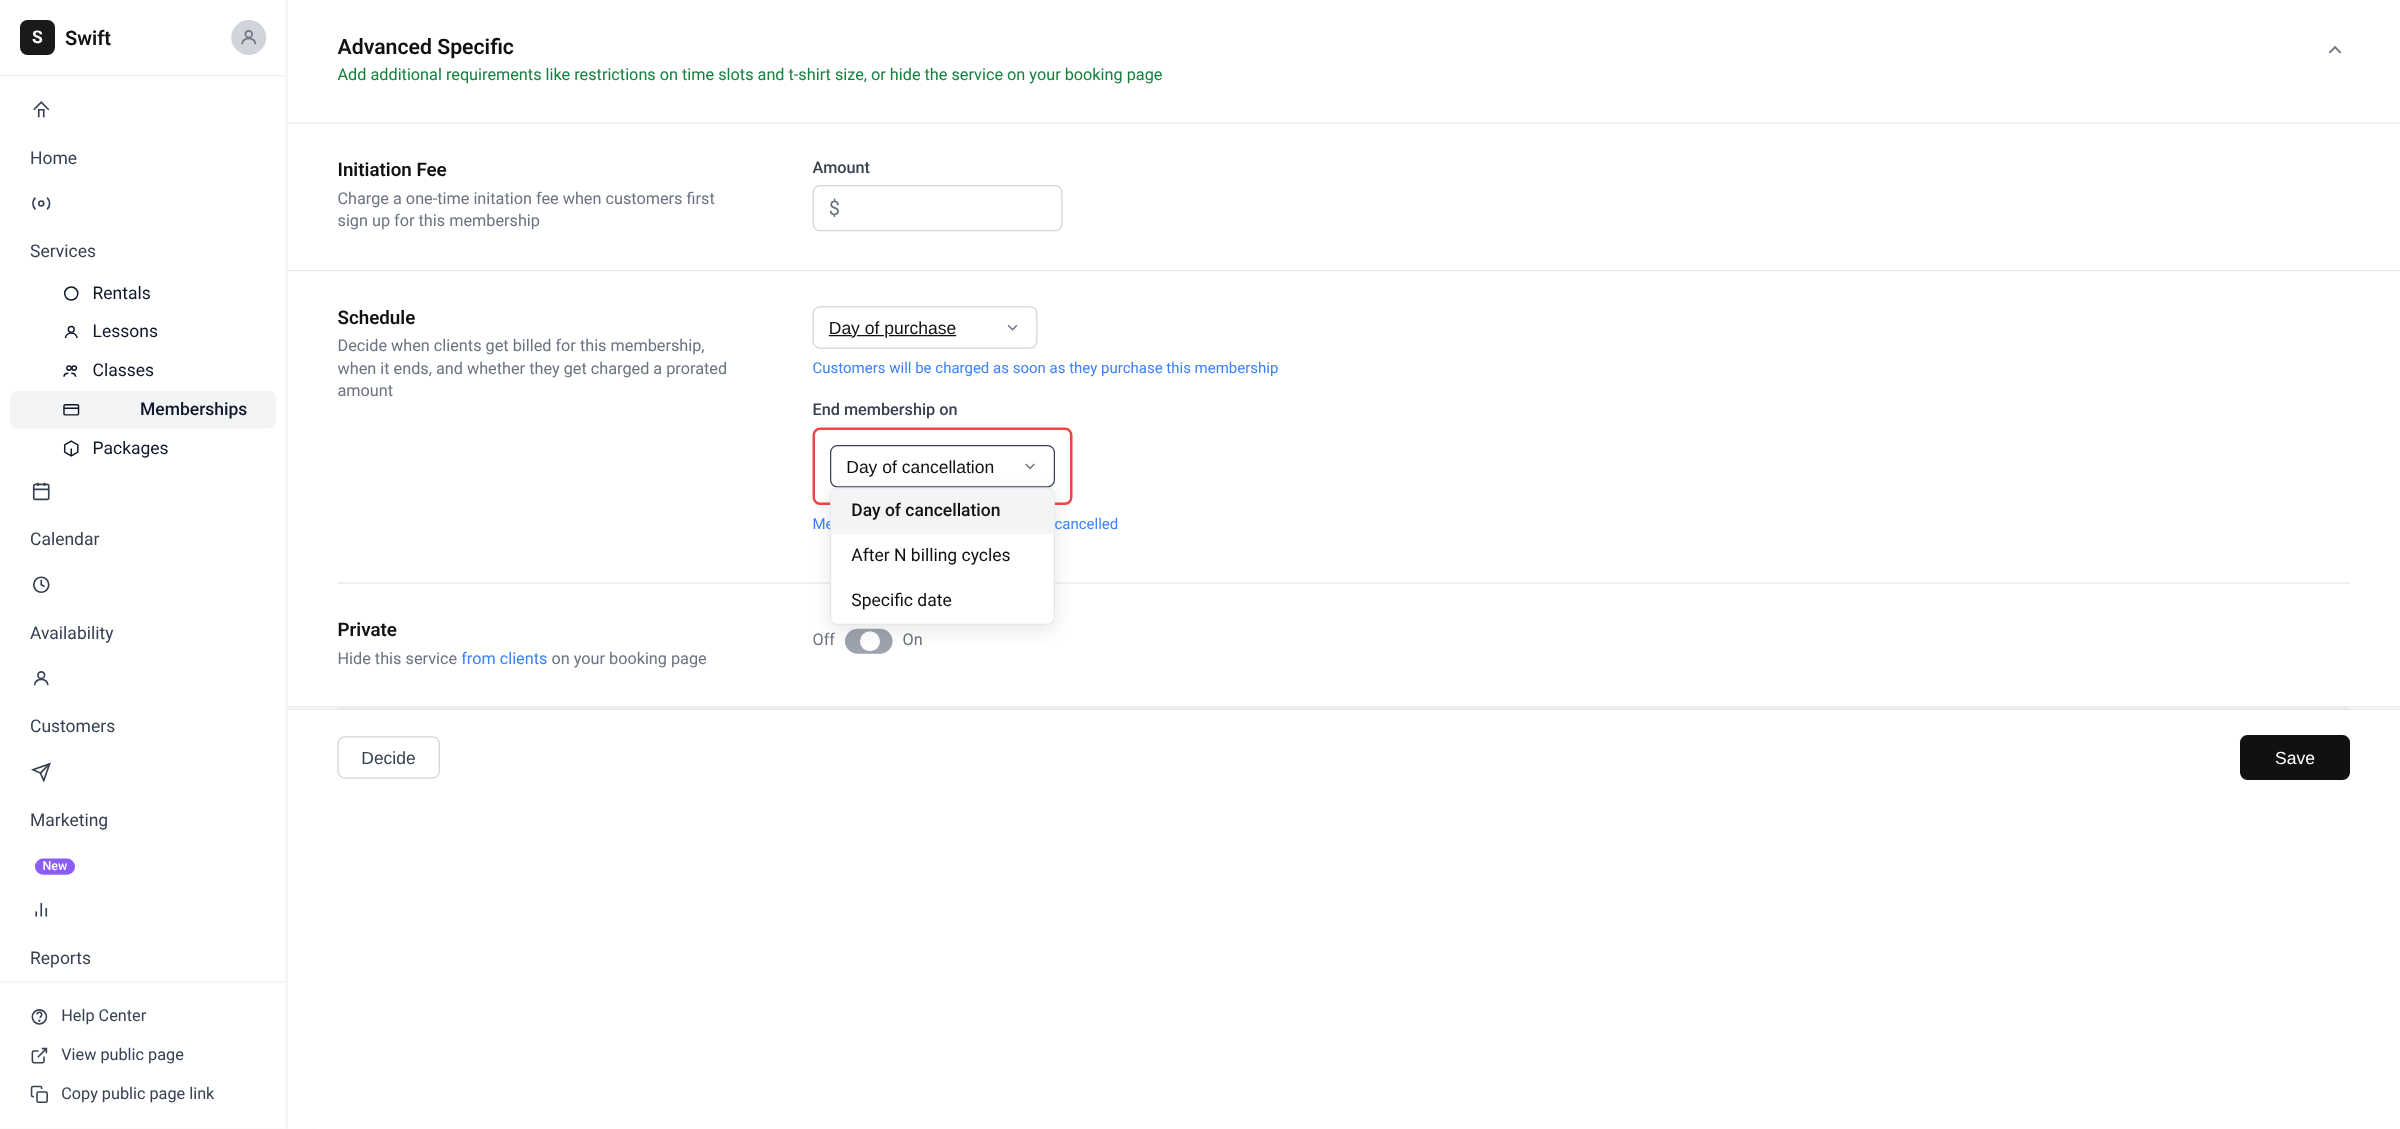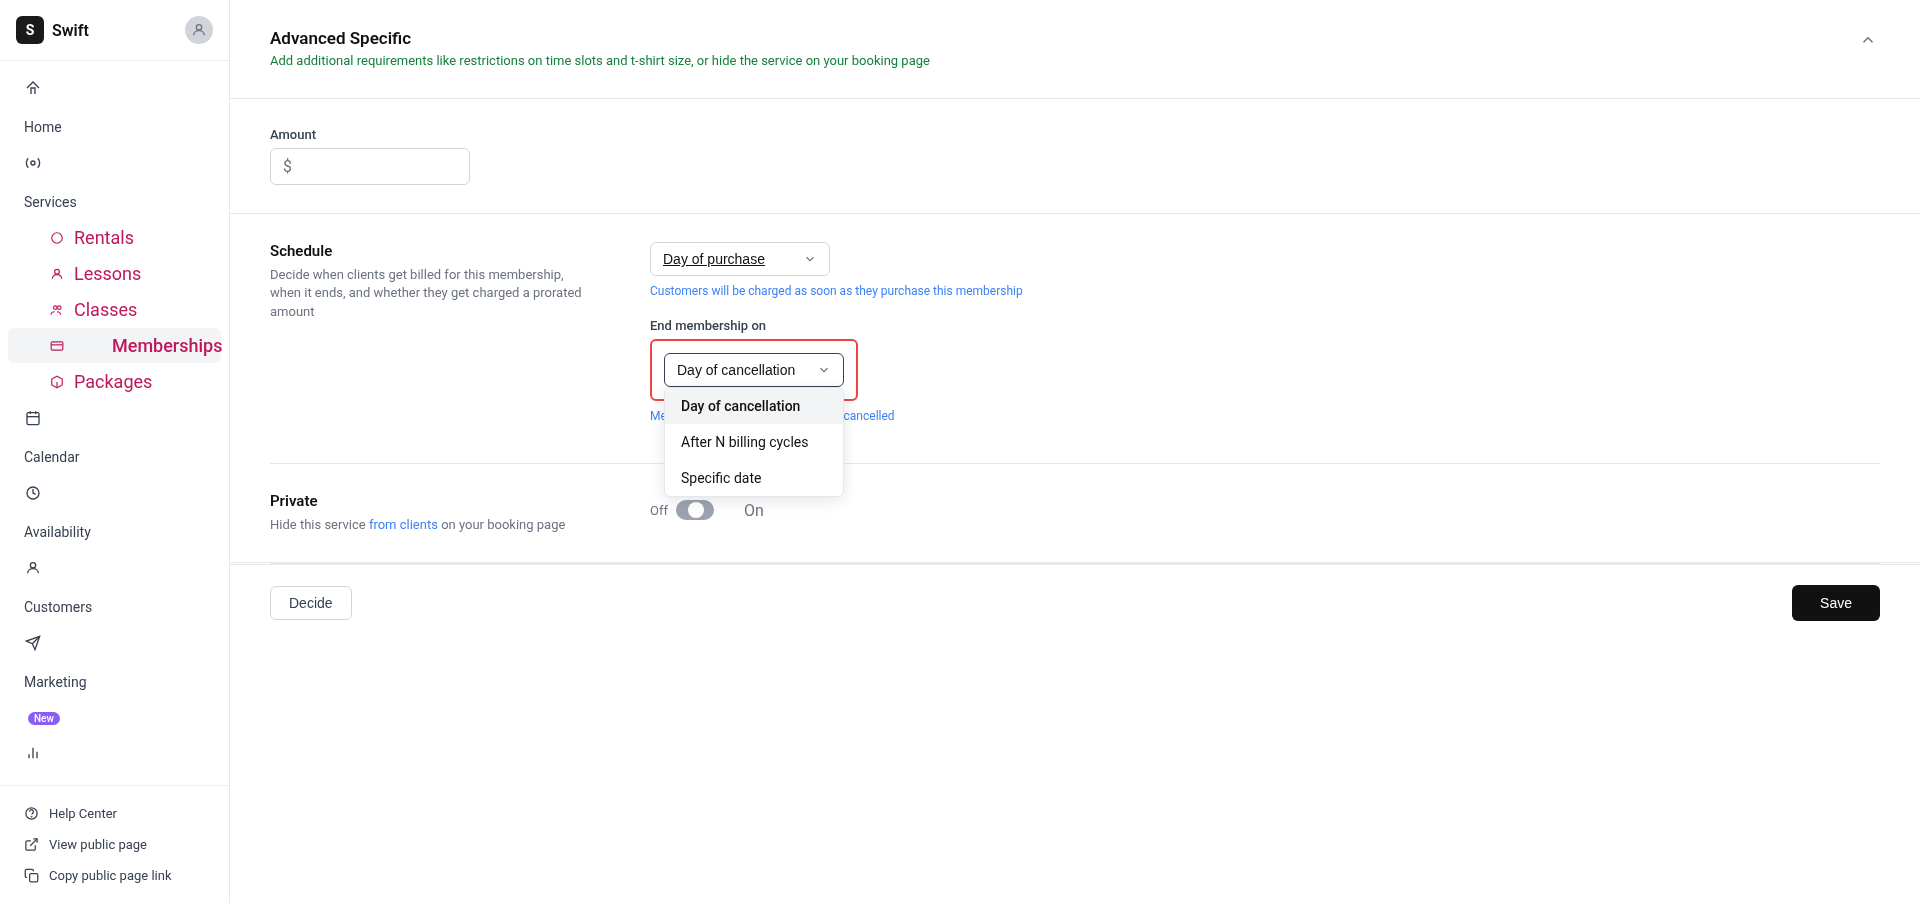--- a/index.html
+++ b/index.html
@@ -72,22 +72,22 @@
       position: relative;
       flex-direction: column;
     }
     .nav-item .nav-icon { width: 18px; height: 18px; display: flex; align-items: center; justify-content: center; flex-shrink: 0; }
     .nav-sub-item {
       display: flex;
       align-items: center;
       gap: 10px;
       padding: 7px 16px 7px 42px;
       cursor: pointer;
-      color: #be185d;
-      font-size: 18px;
+      color: #0f172a;
+      font-size: 14px;
       border-radius: 6px;
       margin: 1px 8px;
     }
     .nav-sub-item.active { background: #f3f4f6; font-weight: 500; gap: 48px; }
     .badge-new {
       background: #8b5cf6;
       color: white;
       font-size: 10px;
       padding: 1px 6px;
       border-radius: 10px;
@@ -299,21 +299,21 @@
     .toggle-thumb {
       width: 16px;
       height: 16px;
       background: #fff;
       border-radius: 50%;
       position: absolute;
       top: 2px;
       left: 12px;
       transition: left 0.2s;
     }
-    .toggle-on-label { font-size: 16px; color: #6b7280; margin-left: 22px; }
+    .toggle-on-label { font-size: 13px; color: #6b7280; }
 
     
     .page-footer {
       padding: 20px 40px;
       display: flex;
       justify-content: space-between;
       align-items: center;
       border-top: 1px solid #e5e7eb;
     }
     .btn-delete {
@@ -535,20 +535,24 @@
         </div>
         <div class="chevron-up">
           <svg width="18" height="18" viewBox="0 0 24 24" fill="none" stroke="currentColor" stroke-width="2">
               <polyline points="18 15 12 9 6 15"></polyline>
             </svg>
         </div>
       </div>
     </div>
 
     <div class="form-row">
+      <div class="form-left">
+        <div class="form-label">Initiation Fee</div>
+        <div class="form-desc">Charge a one-time initation fee when customers first sign up for this membership</div>
+      </div>
       <div class="form-right">
         <div class="field-label">Amount</div>
         <div class="input-dollar">
           <span>$</span>
           <input type="text" placeholder="" style="">
         </div>
       </div>
     </div>
 
     <div class="form-row" style="border-bottom: none; padding-bottom: 40px;">

